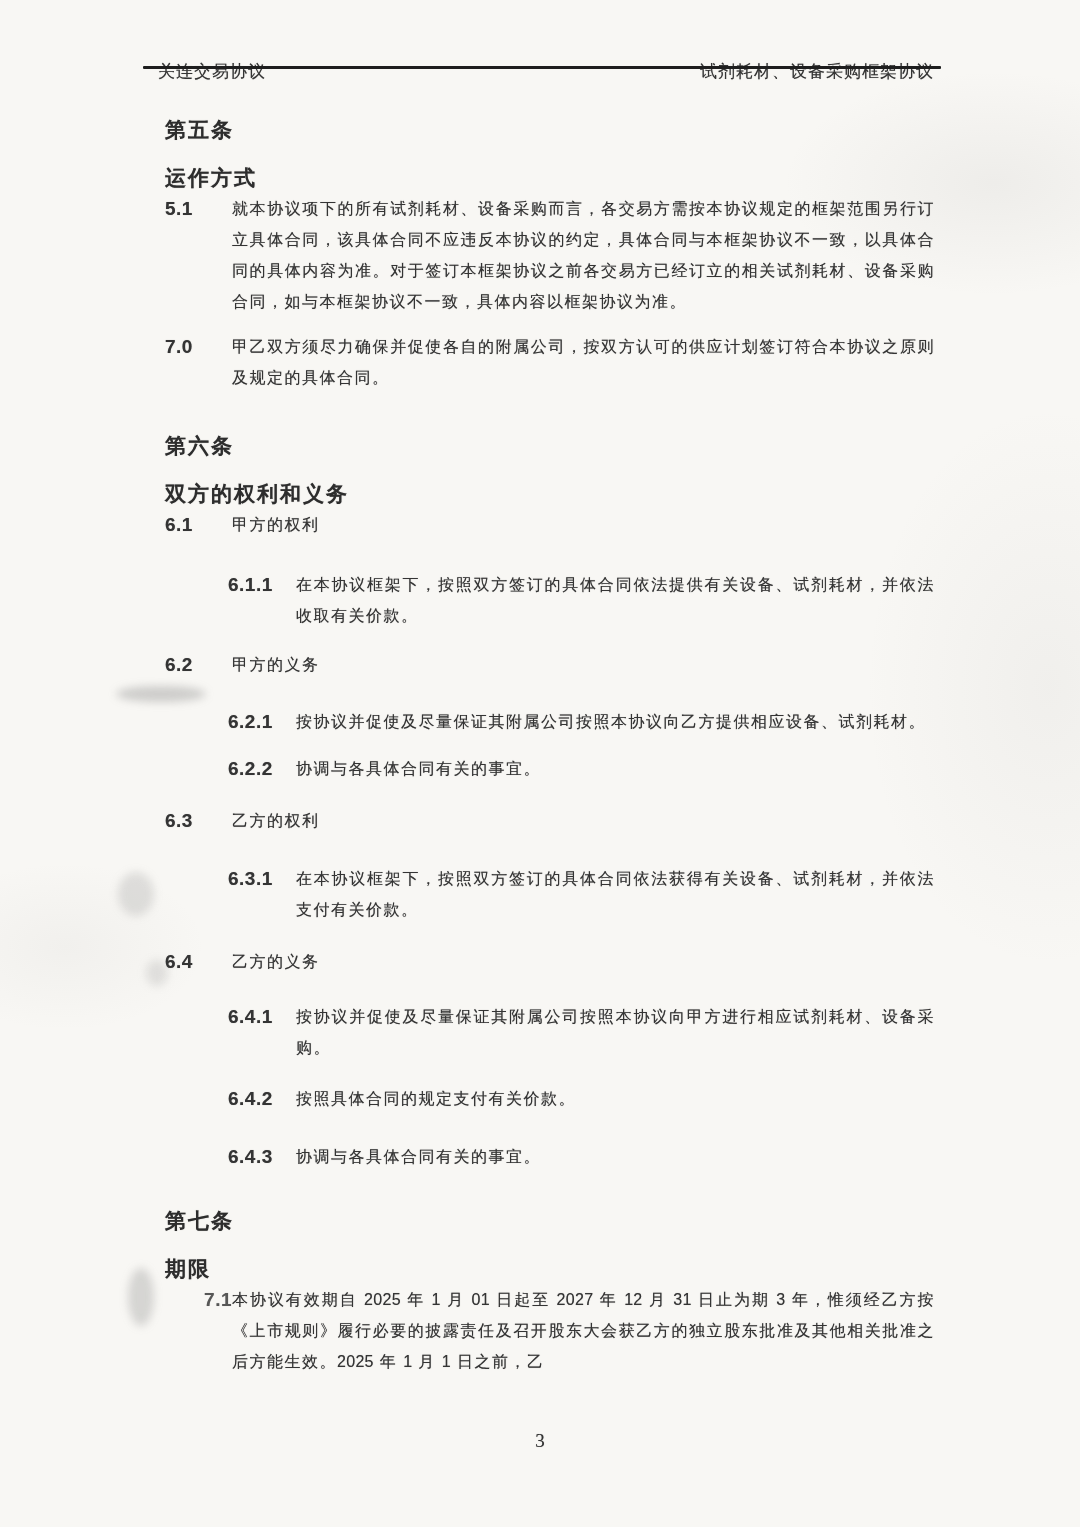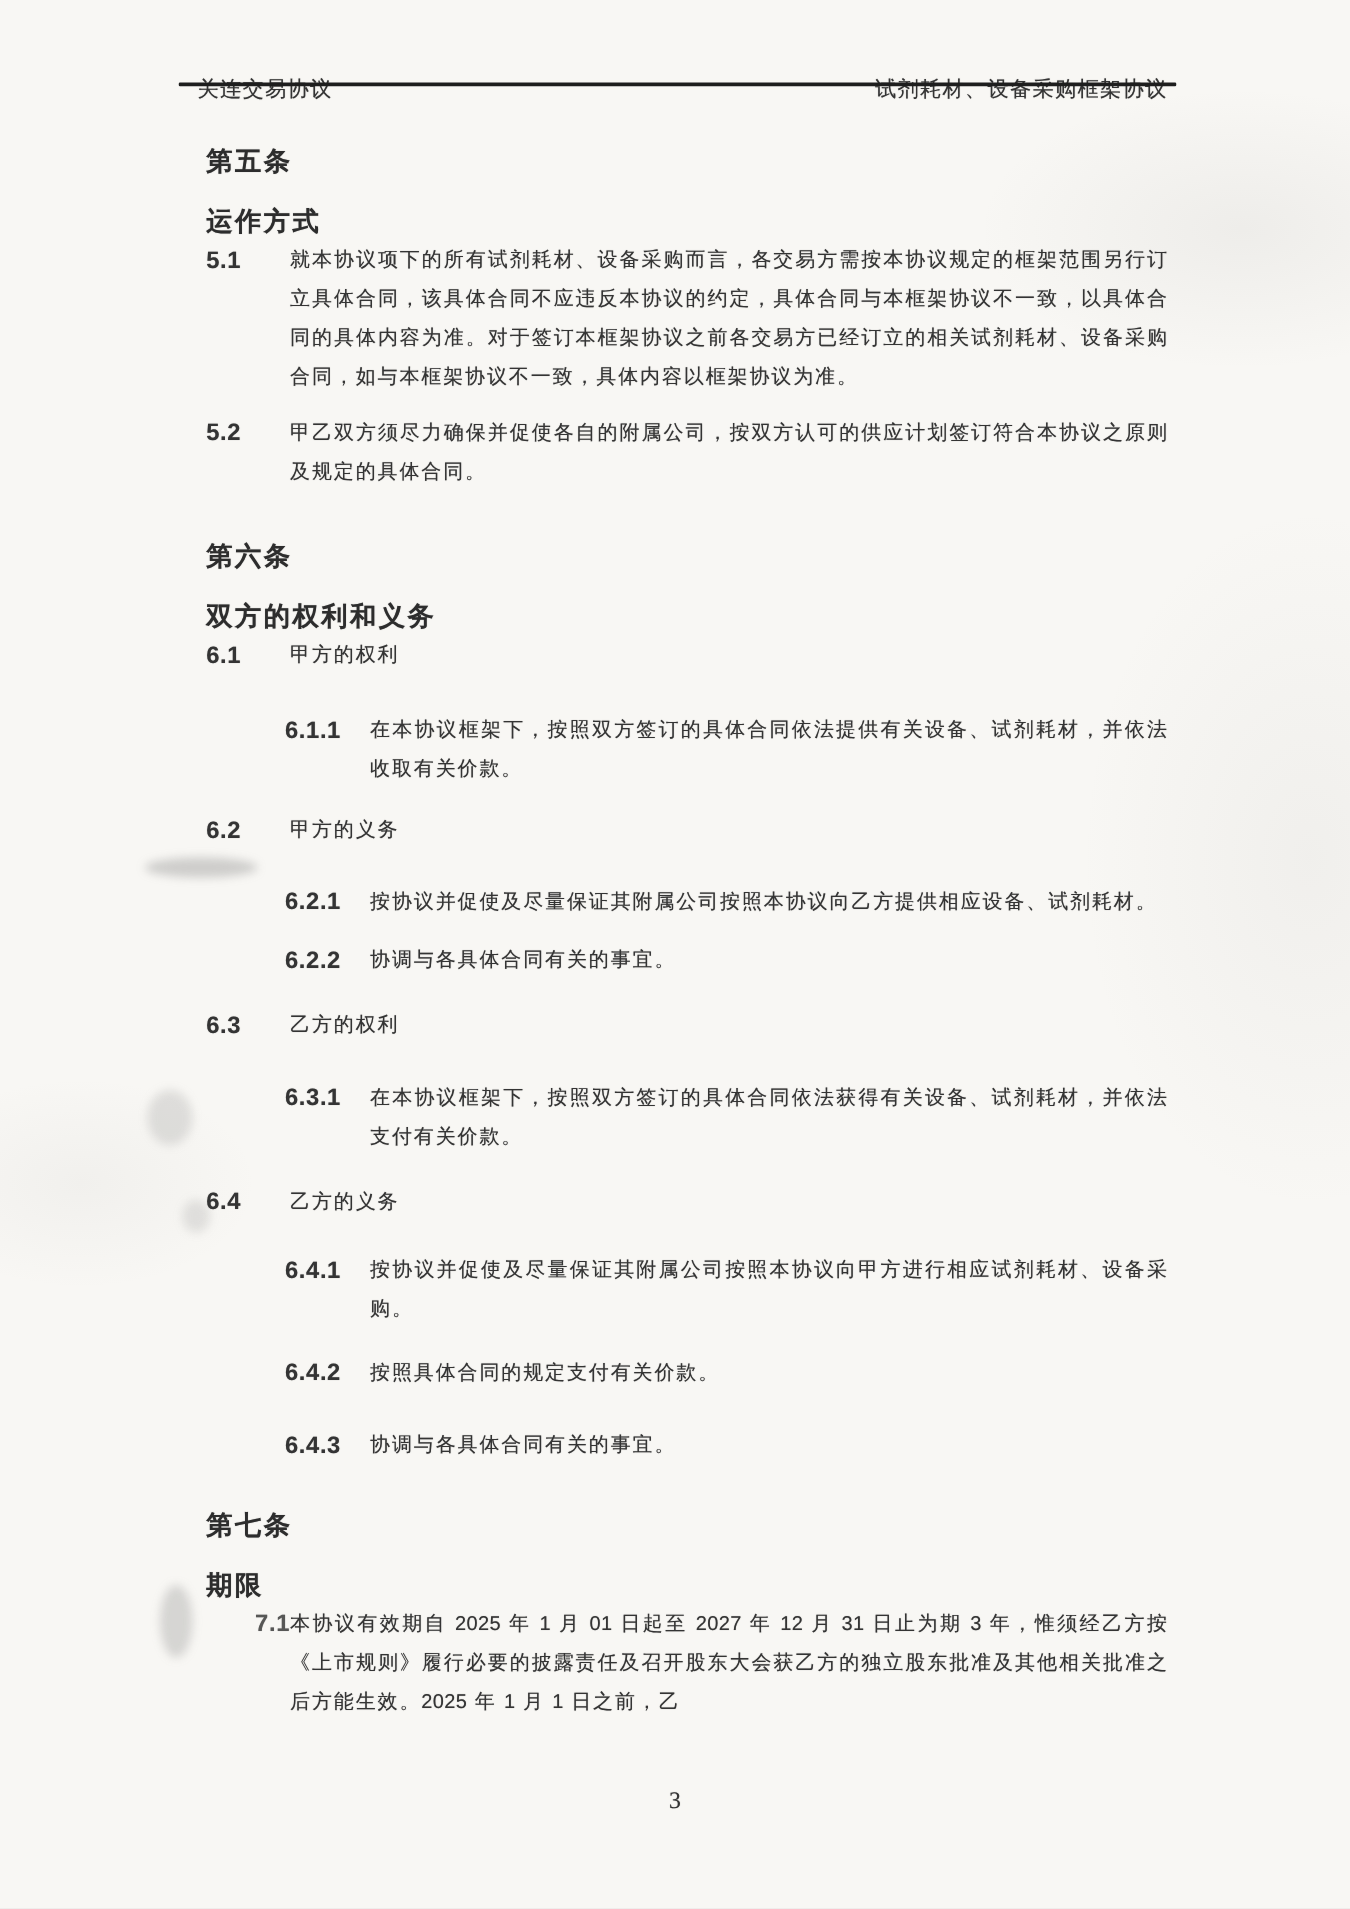--- a/index.html
+++ b/index.html
@@ -92,21 +92,21 @@
       <span>第五条</span>
       <span>运作方式</span>
     </h2>
 
     <div class="item mb14">
       <span class="inum">5.1</span>
       <p class="ibody">就本协议项下的所有试剂耗材、设备采购而言，各交易方需按本协议规定的框架范围另行订立具体合同，该具体合同不应违反本协议的约定，具体合同与本框架协议不一致，以具体合同的具体内容为准。对于签订本框架协议之前各交易方已经订立的相关试剂耗材、设备采购合同，如与本框架协议不一致，具体内容以框架协议为准。</p>
     </div>
 
     <div class="item mb38">
-      <span class="inum">5.2</span>
+      <span class="inum">7.0</span>
       <p class="ibody">甲乙双方须尽力确保并促使各自的附属公司，按双方认可的供应计划签订符合本协议之原则及规定的具体合同。</p>
     </div>
 
     <h2 class="sec mb25">
       <span>第六条</span>
       <span>双方的权利和义务</span>
     </h2>
 
     <div class="item mb29">
       <span class="inum">6.1</span>

